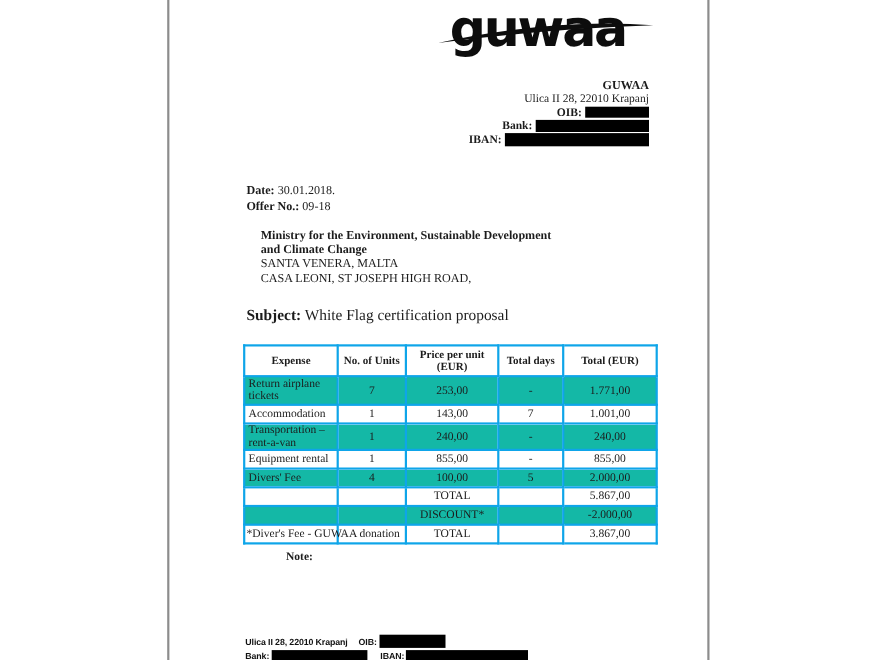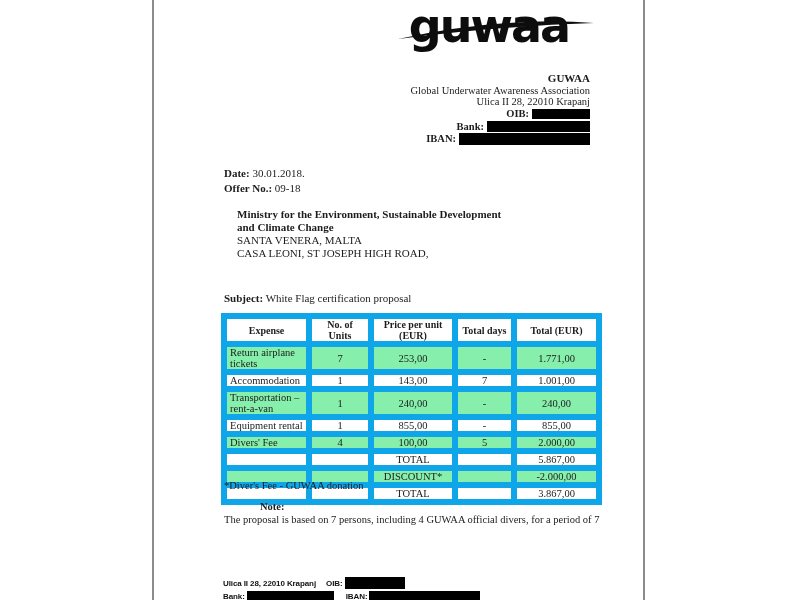--- a/index.html
+++ b/index.html
@@ -38,36 +38,36 @@
 
   
   .meta { position:absolute; left:224px; top:166px; font-size:11px; line-height:15px; }
   .meta .lbl { font-weight:bold;margin-top:48px; }
 
   
   .recipient { position:absolute; left:237px; top:208px; font-size:11px; line-height:13px; }
   .recipient .bold { font-weight:bold; }
 
   
-  .subject { position:absolute; left:224px; top:292px; font-size:11px; }
+  .subject { position:absolute; left:224px; top:280px; font-size:14px; }
   .subject .lbl { font-weight:bold; }
 
   
   .offer-table {
     position:absolute; left:221px; top:313px;
     border-collapse:collapse; table-layout:fixed; width:377px;
     font-size:10.5px; border:2px solid #141414;
   }
   .offer-table th, .offer-table td {
-    border:6px solid #0ea5e9; padding:0 3px;
+    border:2px solid #0ea5e9; padding:0 3px;
     text-align:center; vertical-align:middle; overflow:hidden;
   }
   .offer-table th { font-size:10px; font-weight:bold; height:28px; }
   .offer-table td:first-child { text-align:left; }
-  tr.shaded { background:#86efac; }
+  tr.shaded { background:#14b8a6; }
   td.boldcell { font-weight:normal; }
   tr.h26 td { height:26px; }
   tr.h22 td { height:22px; }
   tr.h14 td { height:17px; }
 
   
   .footnote { position:absolute; left:224px; top:480px; font-size:10.5px; }
   .note { position:absolute; left:224px; top:500px; font-size:10.5px; line-height:13px; }
   .note .lbl { font-weight:bold;margin-left:36px; }
 
@@ -94,21 +94,20 @@
 
 <div class="logo">
   <svg width="250" height="52" viewBox="0 0 250 52">
     <text x="93" y="38" text-anchor="middle" font-family="DejaVu Sans, sans-serif" font-size="46" font-weight="bold" letter-spacing="-2" fill="#0d0d0d">guwaa</text>
     <path d="M2 35 Q 108 12 198 19 Q 104 22 2 35 Z" fill="#0d0d0d"></path>
   </svg>
 </div>
 
 <div class="letterhead">
   <div class="org-acronym">GUWAA</div>
-  <div>Global Underwater Awareness Association</div>
   <div>Ulica II 28, 22010 Krapanj</div>
   <div class="lh-row">
     <span class="lbl">OIB:</span>
     <span class="redact oib"></span>
   </div>
   <div class="lh-row">
     <span class="lbl">Bank:</span>
     <span class="redact bank"></span>
   </div>
   <div class="lh-row">
@@ -212,21 +211,20 @@
     <td></td>
     <td>3.867,00</td>
   </tr>
 </tbody>
   </table>
 
 <div class="footnote">*Diver's Fee - GUWAA donation</div>
 
 <div class="note">
   <div class="lbl">Note:</div>
-  <div>The proposal is based on 7 persons, including 4 GUWAA official divers, for a period of 7</div>
 </div>
 
 <div class="footer-line l1">
   <span>Ulica II 28, 22010 Krapanj</span>
   <span class="gap10">OIB:</span>
   <span class="redact f-oib"></span>
 </div>
 <div class="footer-line l2">
   <span>Bank:</span>
   <span class="redact f-bank"></span>

